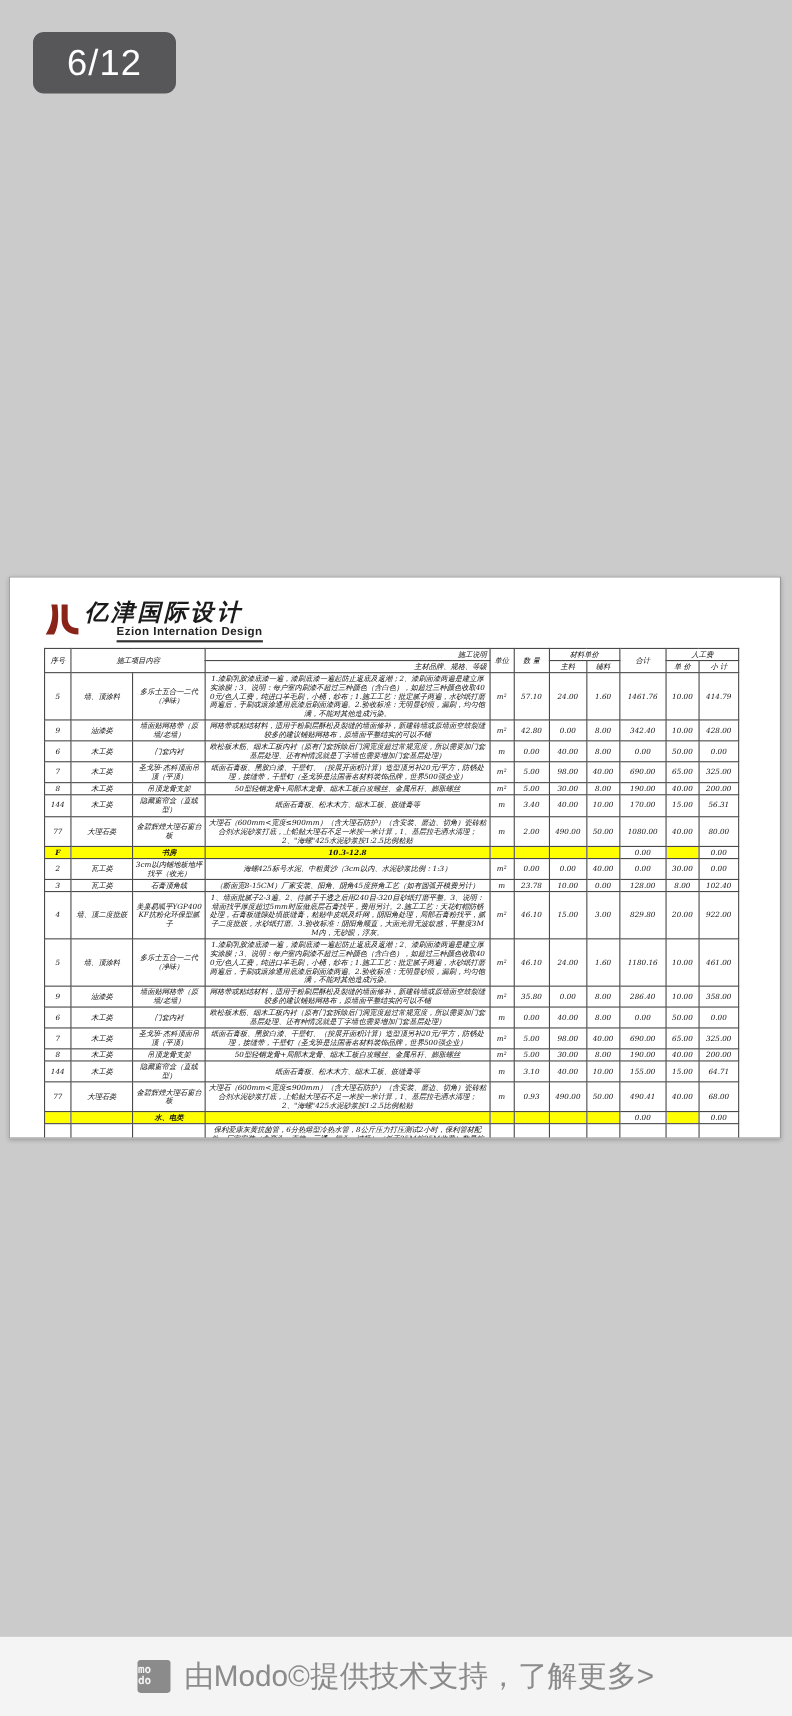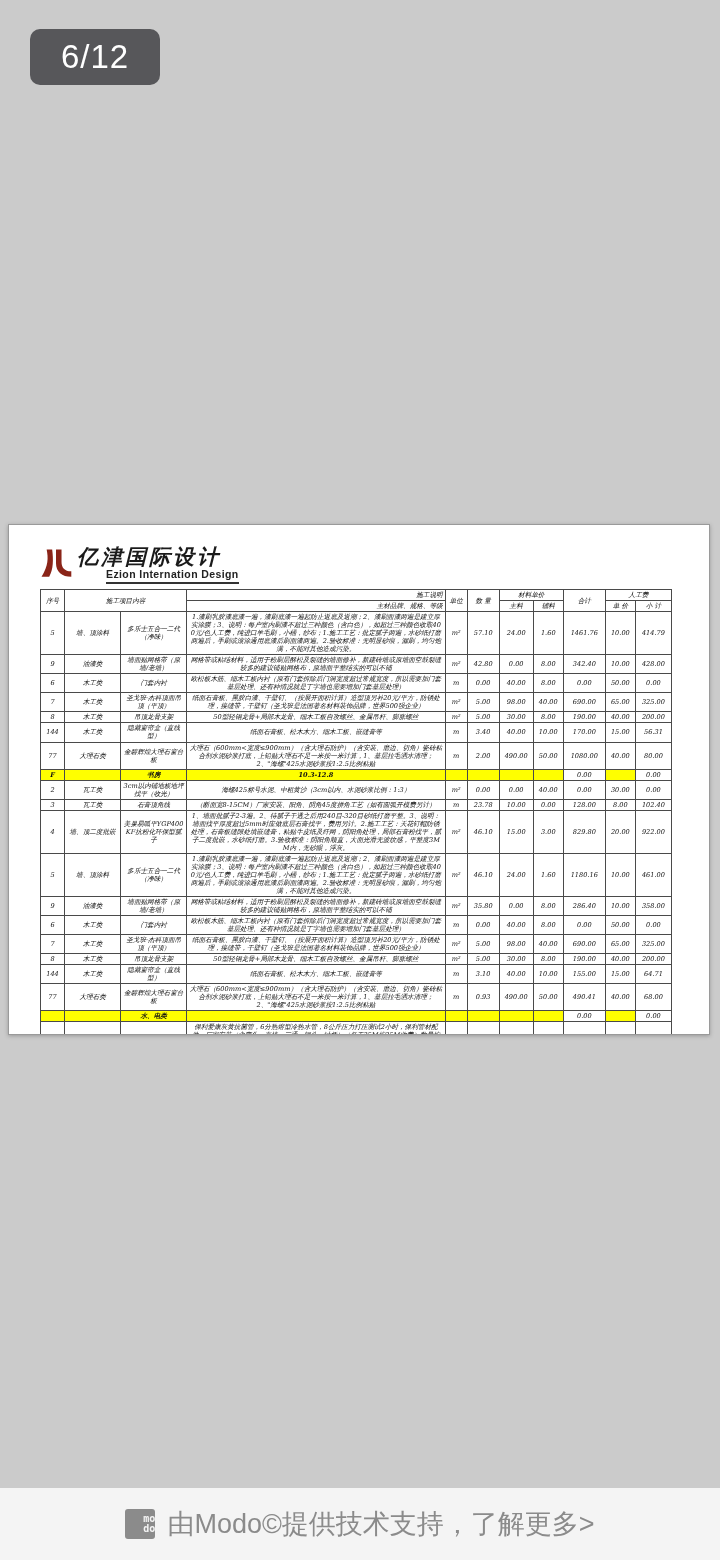--- a/index.html
+++ b/index.html
@@ -50,21 +50,21 @@
   tr.section-row td{background:#ffff00;font-weight:bold;}
   tr.section-row td.plain{background:#ffffff;font-weight:normal;}
   
   .provider-strip{
     position:absolute;left:0;top:1488px;width:720px;height:72px;
     background:#f4f4f4;display:flex;align-items:center;justify-content:center;
   }
   .provider-link{display:flex;align-items:center;color:#8b8b8b;font-size:27px;cursor:pointer;}
   .modo-logo{
     width:30px;height:30px;background:#8b8b8b;border-radius:3px;margin-right:12px;
-    display:flex;flex-direction:column;align-items:flex-end;justify-content:center;
+    display:flex;flex-direction:column;align-items:flex-start;justify-content:center;
     color:#f4f4f4;font-size:10px;line-height:1.05;font-weight:bold;
     font-family:"DejaVu Sans Mono","Liberation Mono",monospace;
   }
 </style>
 </head>
 <body>
 
 <div class="page-badge">
   <span>6/12</span>
 </div>

